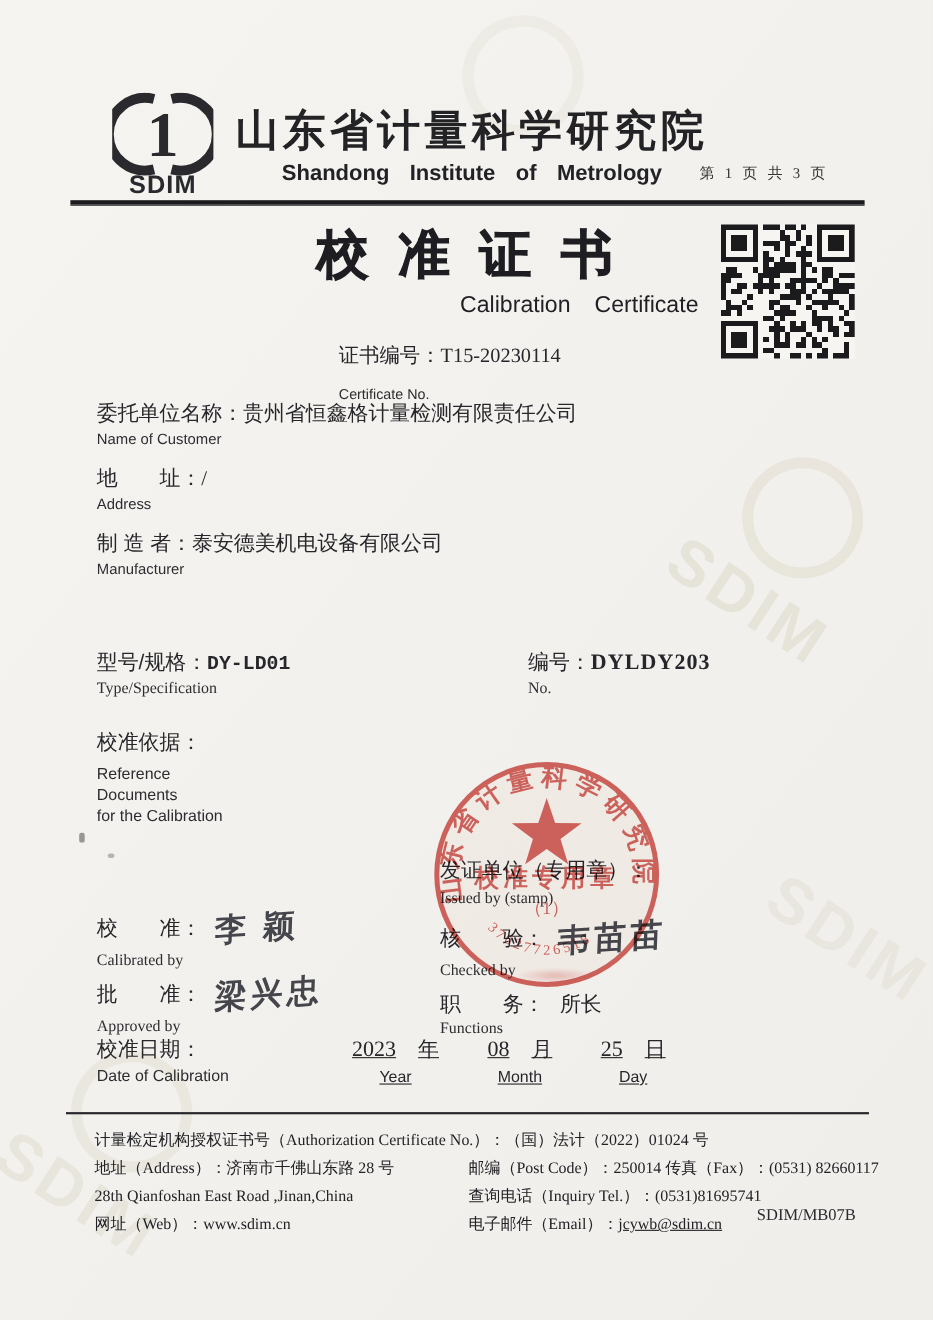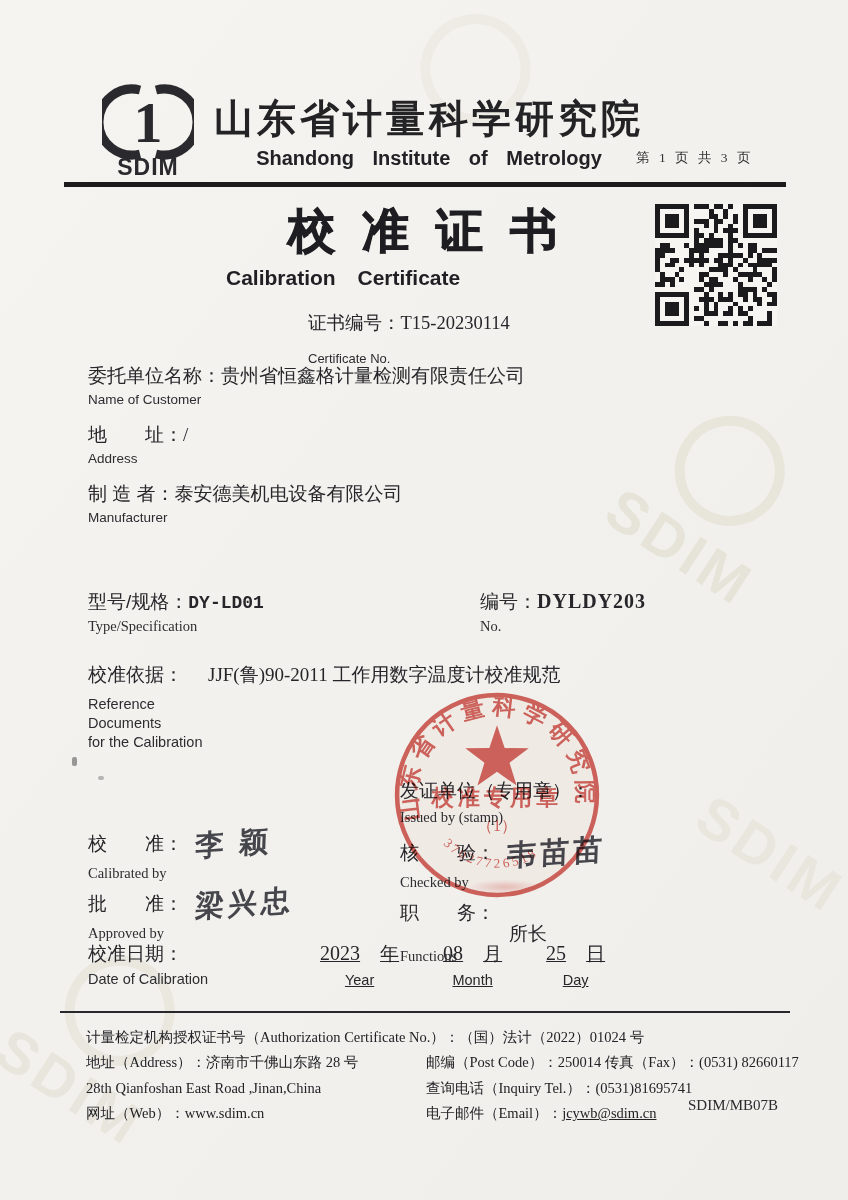--- a/index.html
+++ b/index.html
@@ -22,21 +22,21 @@
   .logo { position:absolute; left:98px; top:84px; width:100px; text-align:center; }
   .logo-mark { display:block; margin:0 auto; }
   .logo-text { font-family:"Liberation Sans", sans-serif; font-weight:bold; font-size:23px; letter-spacing:1px; color:#2a2a2e; display:block; margin-top:-8px; }
   .title-cn { position:absolute; left:214px; top:92px; width:430px; text-align:center; font-size:39px; font-weight:bold; letter-spacing:4px; color:#232326; }
   .title-en { position:absolute; left:214px; top:147px; width:430px; text-align:center; font-family:"Liberation Sans", sans-serif; font-weight:bold; font-size:20px; word-spacing:13px; color:#222226; }
   .page-info { position:absolute; left:636px; top:149px; font-size:13.5px; letter-spacing:3px; color:#333; }
   .rule-double { position:absolute; left:64px; right:62px; top:182px; height:3px; border-top:4px solid #1b1b1e; border-bottom:1px solid #1b1b1e; }
 
   
   .cert-title { position:absolute; left:214px; top:200px; width:430px; text-align:center; text-indent:14px; font-size:47px; font-weight:bold; letter-spacing:27px; color:#1e1e22; -webkit-text-stroke:1px #1e1e22; }
-  .cert-title-en { position:absolute; left:226px; top:266px; width:430px; text-align:left; font-family:"Liberation Sans", sans-serif; font-weight:bold; font-size:21px; word-spacing:16px; color:#1f1f24; }
+  .cert-title-en { position:absolute; left:205px; top:266px; width:430px; text-align:right; font-family:"Liberation Sans", sans-serif; font-weight:normal; font-size:21px; word-spacing:16px; color:#1f1f24; }
   .cert-no { position:absolute; left:308px; top:310px; }
   .cert-no .line1 { font-size:18.5px; }
   .cert-no .line1 .val { font-family:"Liberation Serif", serif; }
   .cert-no .line2 { font-family:"Liberation Sans", sans-serif; font-size:13px; color:#2c2c30; margin-top:16px; }
   .qr { position:absolute; left:655px; top:204px; width:122px; height:122px; }
 
   
   .fields { position:absolute; left:88px; top:363px; width:620px; }
   .field { margin-bottom:14px; }
   .f-line { font-size:19px; color:#27272b; }
@@ -55,21 +55,21 @@
 
   
   .issued { position:absolute; left:400px; top:778px; }
   .issued .f-en { font-family:"Liberation Serif", serif; font-size:14.5px; margin-top:5px; }
 
   
   .sig-grid { position:absolute; left:88px; top:831px; width:680px; display:grid; grid-template-columns:312px auto; row-gap:0; }
   .sig-cell.right { margin-top:9px; }
   .sig-line { display:flex; align-items:flex-start; font-size:19px; }
   .hw { font-size:29px; color:#45454c; margin:-7px 0 0 12px; transform:rotate(-4deg) skewX(-6deg); letter-spacing:4px; font-weight:bold; font-family:"Liberation Serif", serif; }
-  .pv { margin-left:14px; font-size:19px;margin-top:21px; }
+  .pv { margin-left:14px; font-size:19px; }
   .sig-en { font-family:"Liberation Serif", serif; font-size:14.5px; color:#2d2d31; margin-top:1px; }
 
   
   .date-row { position:absolute; left:88px; top:941px; display:flex; }
   .date-label .f-en { font-family:"Liberation Sans", sans-serif; font-size:14.5px; margin-top:4px; }
   .date-pairs { display:flex; margin-left:112px;text-decoration:underline; }
   .dpair { text-align:center; margin-right:44px; }
   .dline { font-size:19px; }
   .dline .num { font-family:"Liberation Serif", serif; font-size:20px; }
   .dline .unit { margin-left:20px; }
@@ -466,21 +466,20 @@
 
   <div class="reference">
     <div class="ref-label">
       <div class="f-line cn">校准依据：</div>
       <div class="ref-en">
         <div>Reference</div>
         <div>Documents</div>
         <div>for the Calibration</div>
       </div>
     </div>
-    <div class="ref-val">JJF(鲁)90-2011 工作用数字温度计校准规范</div>
   </div>
 
   <div class="issued">
     <div class="f-line cn">发证单位（专用章）：</div>
     <div class="f-en">Issued by (stamp)</div>
   </div>
 
   <div class="sig-grid">
     <div class="sig-cell">
       <div class="sig-line">

